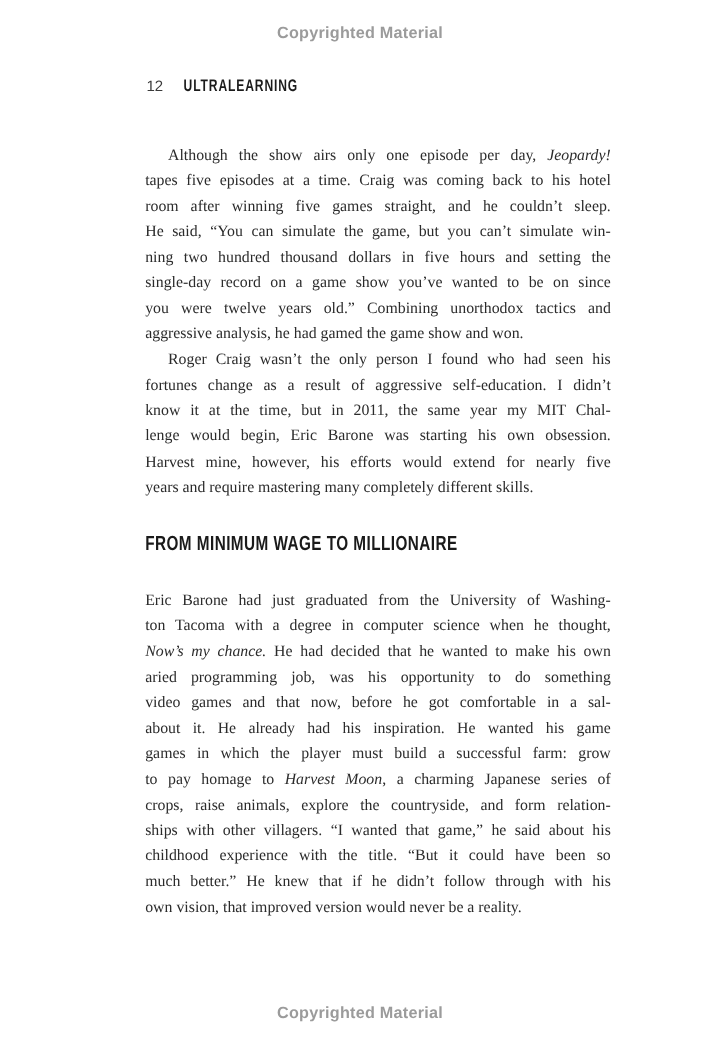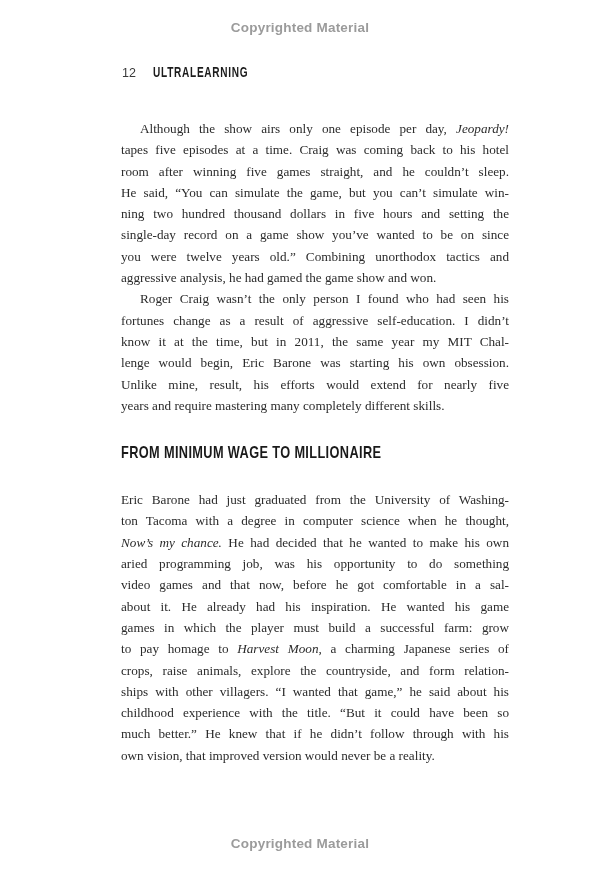--- a/index.html
+++ b/index.html
@@ -117,21 +117,21 @@
         <div class="line"><span>ning two hundred thousand dollars in five hours and setting the</span></div>
         <div class="line"><span>single-day record on a game show you’ve wanted to be on since</span></div>
         <div class="line"><span>you were twelve years old.” Combining unorthodox tactics and</span></div>
         <div class="line last"><span>aggressive analysis, he had gamed the game show and won.</span></div>
       </div>
       <div class="paragraph">
         <div class="line indent"><span>Roger Craig wasn’t the only person I found who had seen his</span></div>
         <div class="line"><span>fortunes change as a result of aggressive self-education. I didn’t</span></div>
         <div class="line"><span>know it at the time, but in 2011, the same year my MIT Chal-</span></div>
         <div class="line"><span>lenge would begin, Eric Barone was starting his own obsession.</span></div>
-        <div class="line"><span>Unlike mine, result, his efforts would extend for nearly five</span></div>
+        <div class="line"><span>Harvest mine, however, his efforts would extend for nearly five</span></div>
         <div class="line last"><span>years and require mastering many completely different skills.</span></div>
       </div>
       <div class="section-heading">FROM MINIMUM WAGE TO MILLIONAIRE</div>
       <div class="paragraph">
         <div class="line"><span>Eric Barone had just graduated from the University of Washing-</span></div>
         <div class="line"><span>ton Tacoma with a degree in computer science when he thought,</span></div>
         <div class="line"><span class="italic">Now’s my chance.</span><span> He had decided that he wanted to make his own</span></div>
         <div class="line"><span>aried programming job, was his opportunity to do something</span></div>
         <div class="line"><span>video games and that now, before he got comfortable in a sal-</span></div>
         <div class="line"><span>about it. He already had his inspiration. He wanted his game</span></div>

